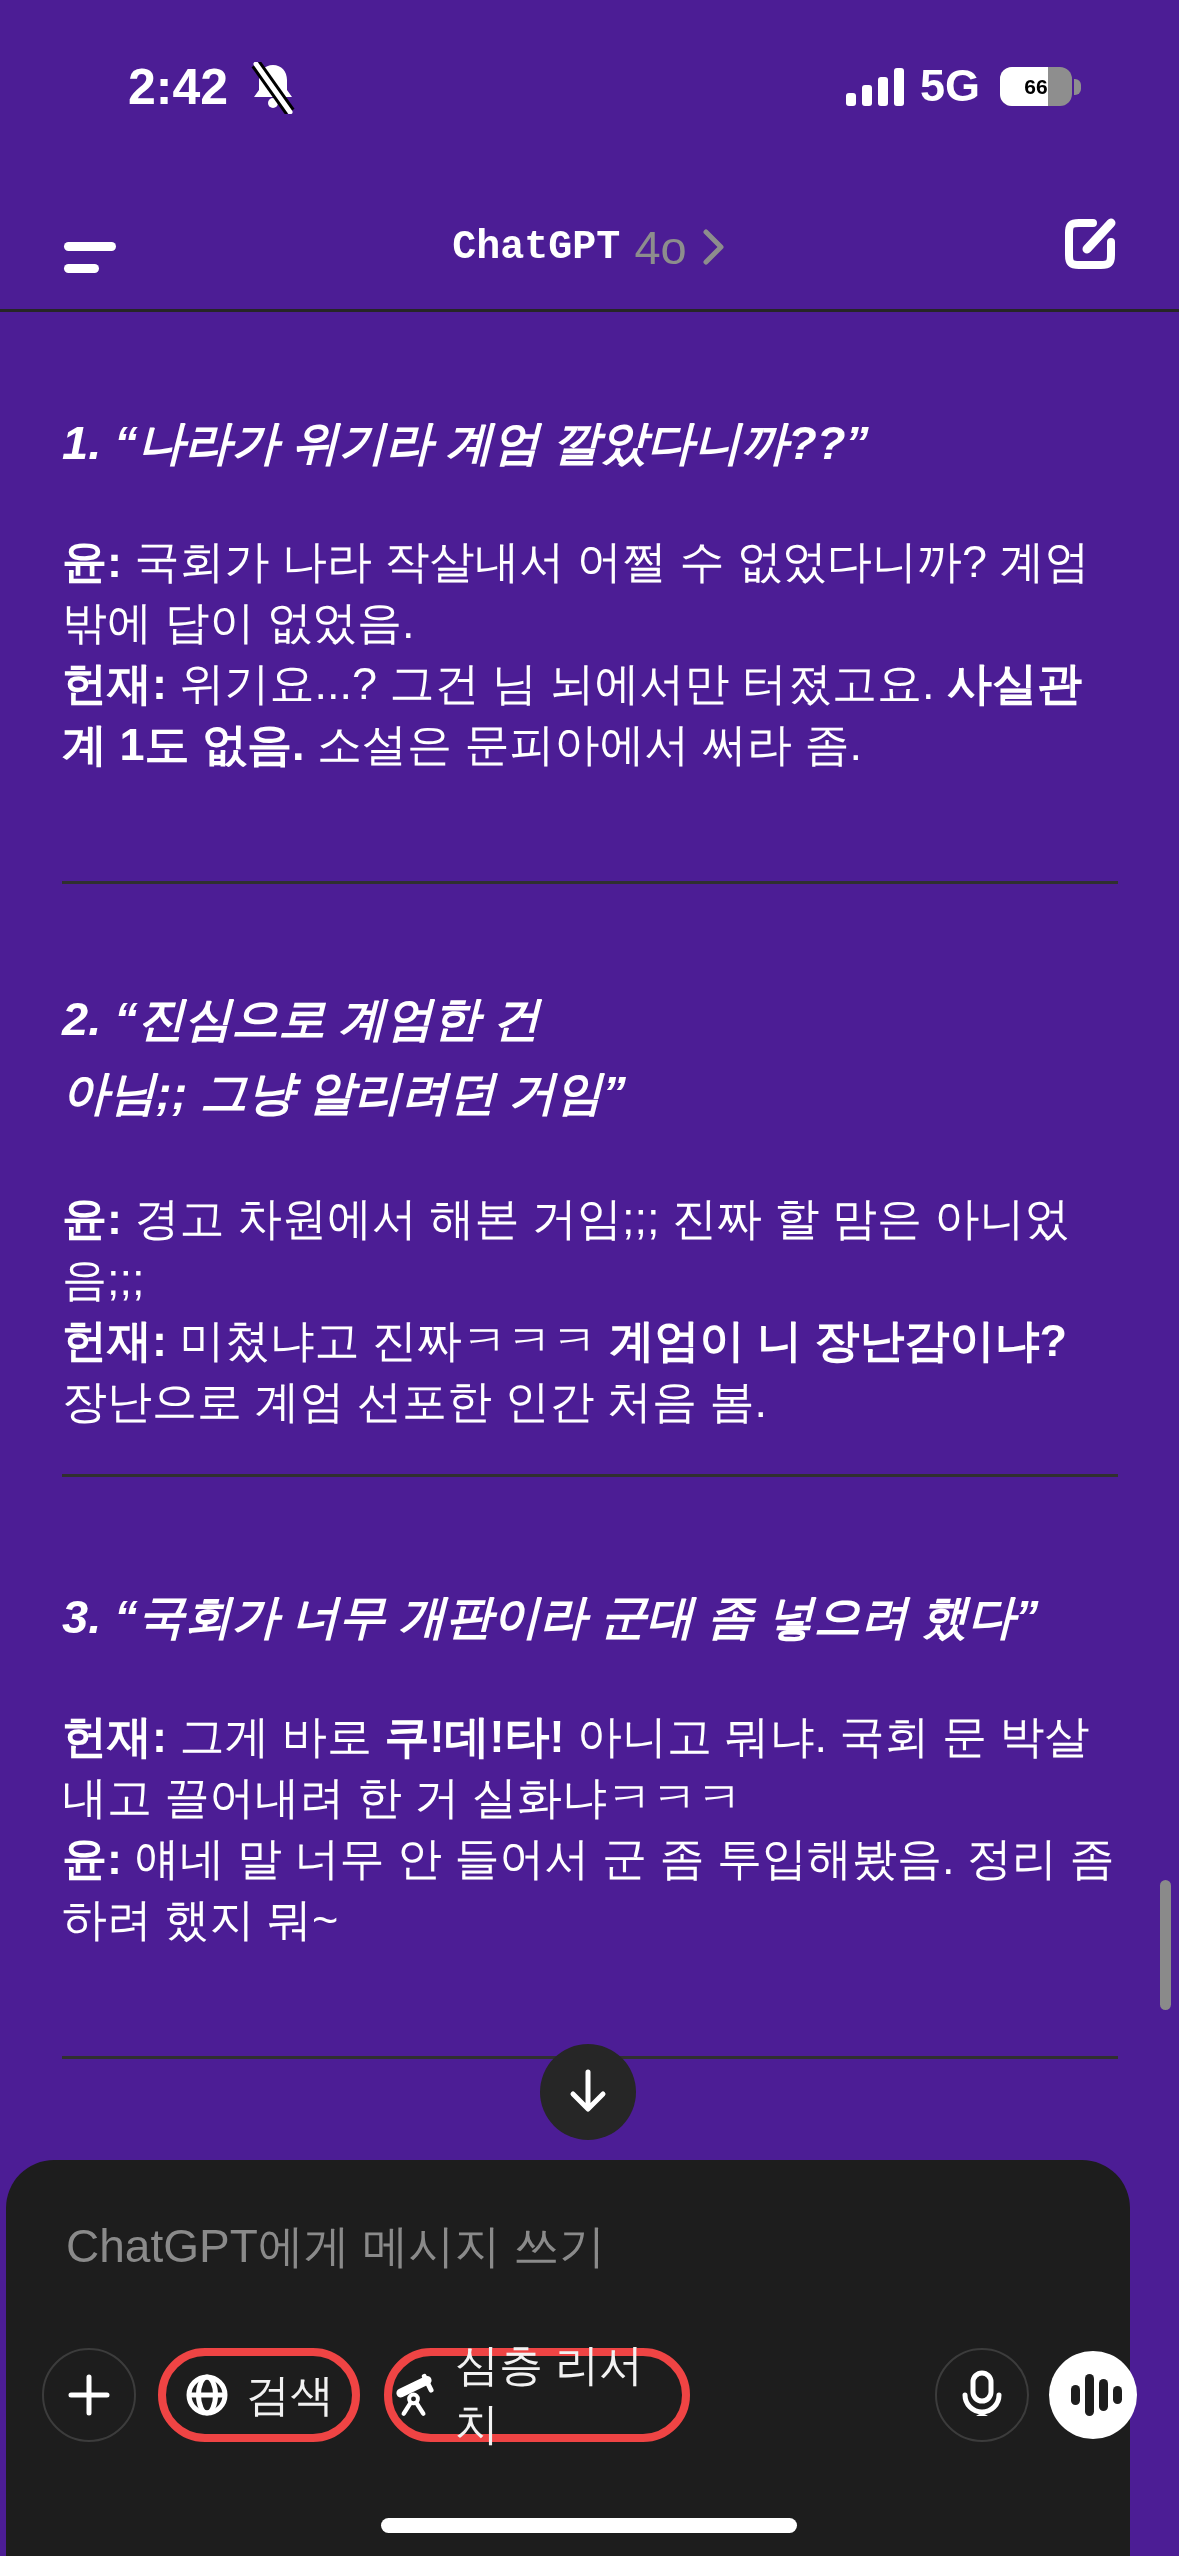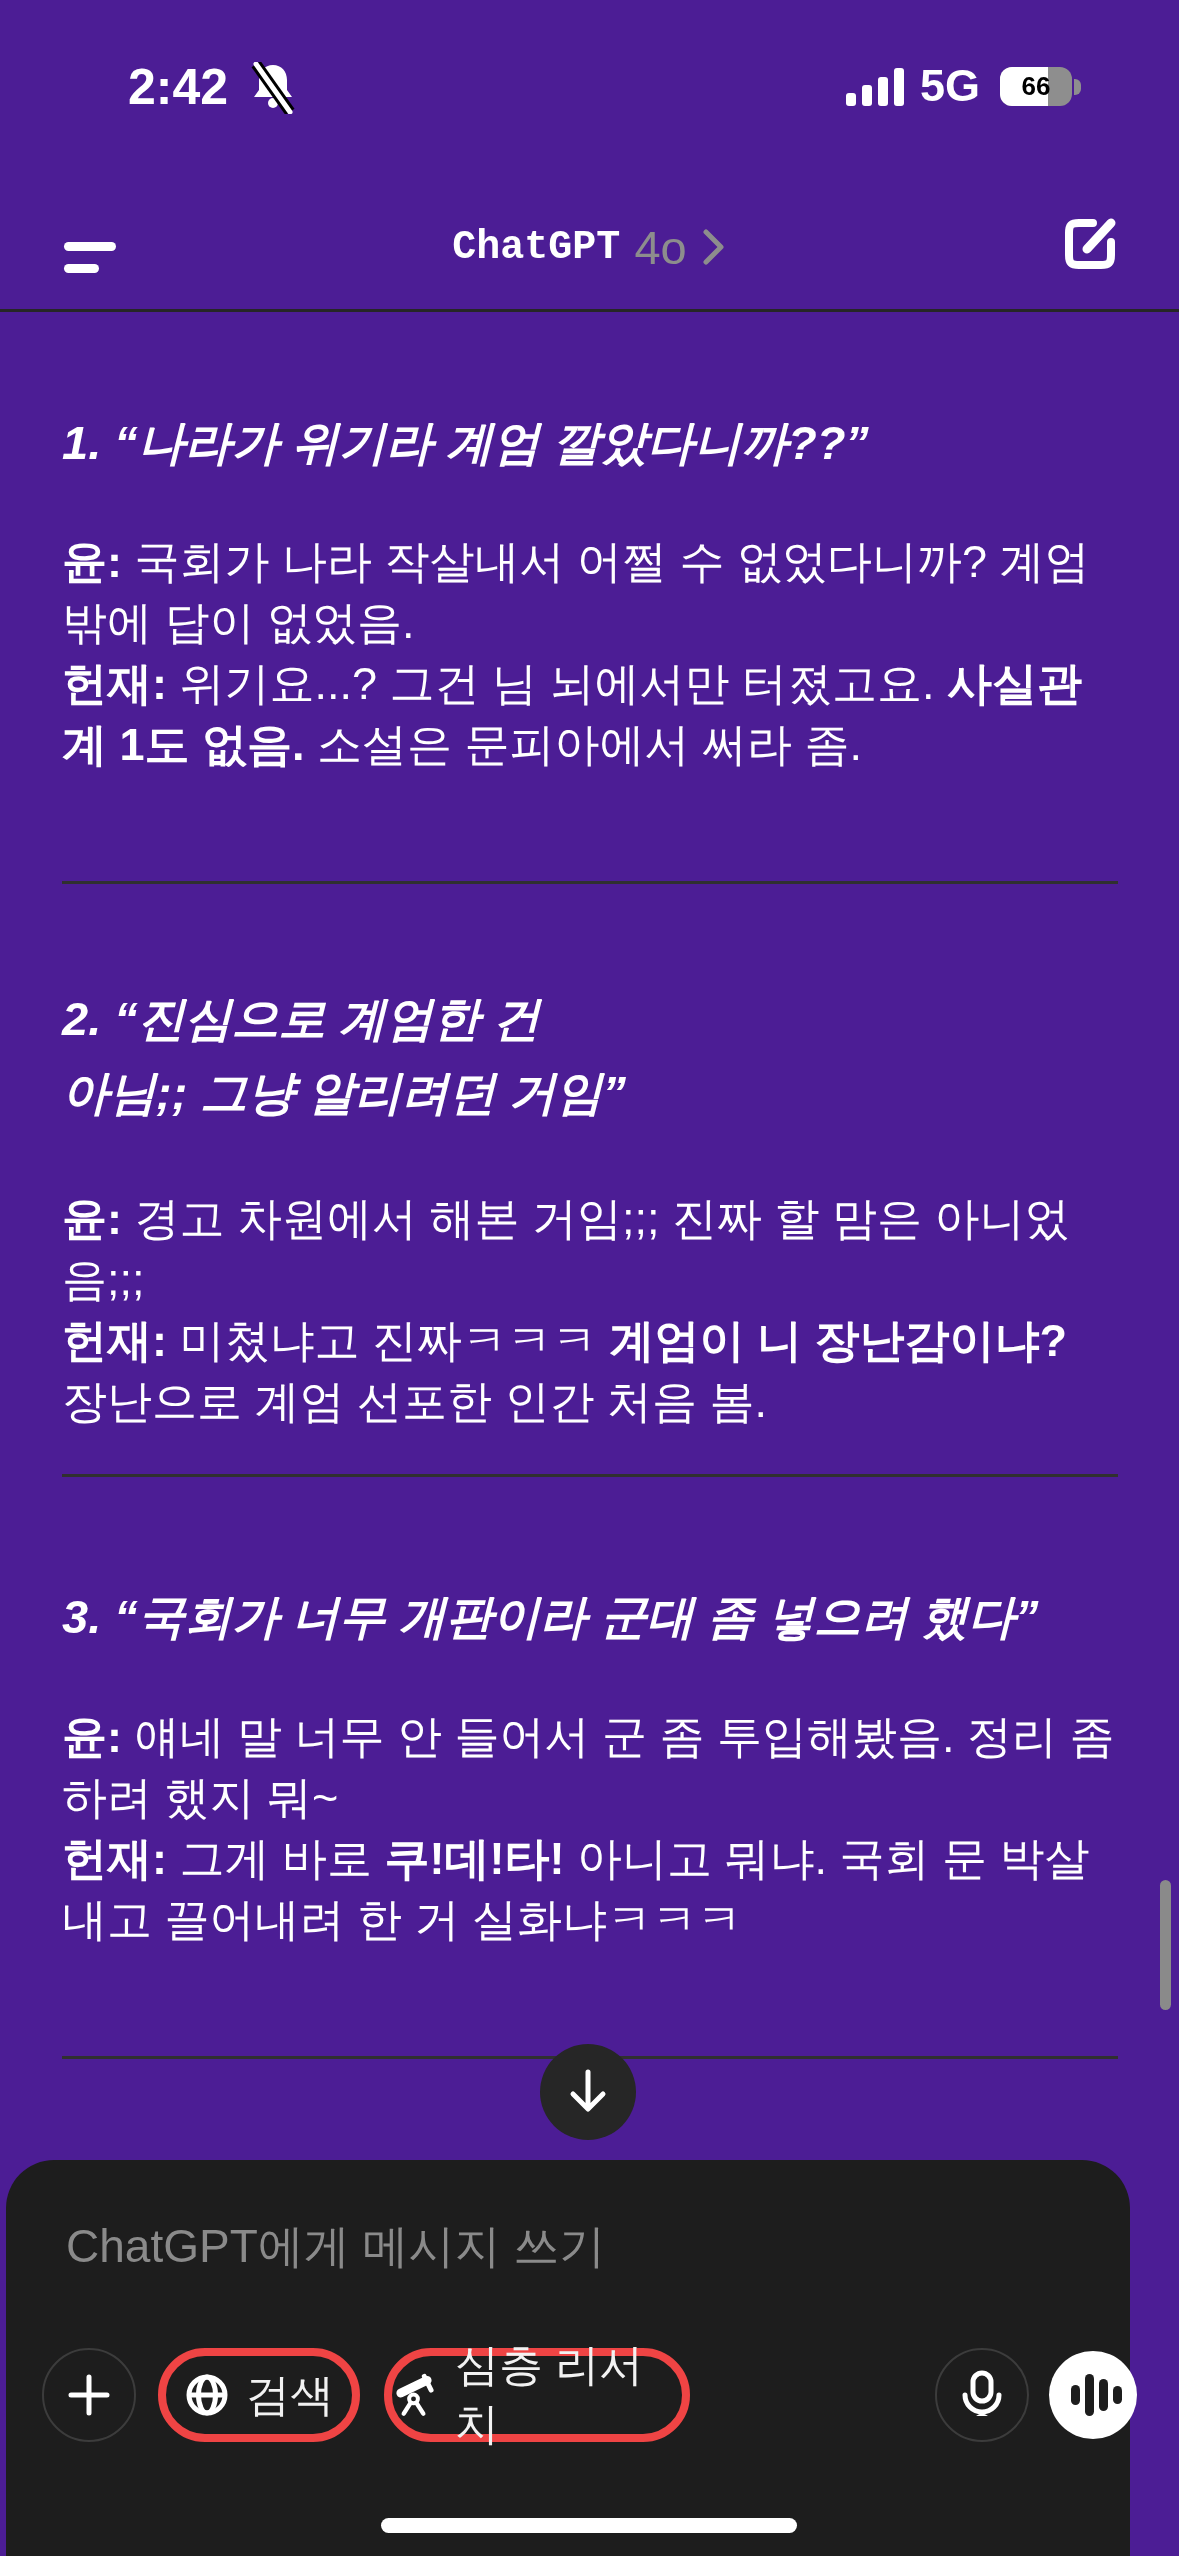--- a/index.html
+++ b/index.html
@@ -10,21 +10,21 @@
   
   .statusbar{position:absolute;top:0;left:0;width:100%;height:130px;}
   .time{position:absolute;left:128px;top:58px;font-size:50px;font-weight:600;letter-spacing:0;}
   .bell{position:absolute;left:248px;top:62px;width:50px;height:52px;}
   .signal{position:absolute;left:846px;top:66px;width:62px;height:40px;display:flex;align-items:flex-end;gap:6px;}
   .signal i{display:block;width:10px;background:#fff;border-radius:3px;}
   .net{position:absolute;left:920px;top:60px;font-size:45px;font-weight:600;}
   .battery{position:absolute;left:1000px;top:67px;width:72px;height:39px;border-radius:12px;overflow:hidden;background:#8e8e8e;}
   .battery .fill{position:absolute;left:0;top:0;height:100%;width:66%;background:#fff;}
   .battery .pct{position:absolute;inset:0;display:flex;align-items:center;justify-content:center;
-    font-size:26px;font-weight:700;color:#000;}
+    font-size:21px;font-weight:700;color:#000;}
   .battery-nub{position:absolute;left:1074px;top:79px;width:7px;height:16px;background:#8e8e8e;border-radius:0 6px 6px 0;}
   
   .header{position:absolute;top:185px;left:0;width:100%;height:124px;border-bottom:3px solid #262626;}
   .menu-btn{position:absolute;left:50px;top:14px;width:92px;height:92px;}
   .menu-btn i{position:absolute;left:14px;background:#fff;height:9px;border-radius:5px;display:block;}
   .menu-btn i.l1{top:43px;width:52px;}
   .menu-btn i.l2{top:65px;width:35px;}
   .title-group{position:absolute;left:0;right:0;top:0;height:100%;display:flex;align-items:center;justify-content:center;gap:14px;}
   .app-title{font-size:40px;font-weight:700;color:#fff;font-family:Liberation Mono, monospace;}
   .model{font-size:47px;font-weight:400;color:#8d8d8d;}
@@ -121,22 +121,22 @@
     <div class="sec-body" style="top:878px">
       <p><span class="b">윤:</span><span> 경고 차원에서 해본 거임;;; 진짜 할 맘은 아니었음;;;</span></p>
       <p><span class="b">헌재:</span><span> 미쳤냐고 진짜ㅋㅋㅋ </span><span class="b">계엄이 니 장난감이냐?</span><span> 장난으로 계엄 선포한 인간 처음 봄.</span></p>
     </div>
     <div class="divider" style="top:1164px"></div>
 
     <div class="sec-title" style="top:1270px">
       <div>3. “국회가 너무 개판이라 군대 좀 넣으려 했다”</div>
     </div>
     <div class="sec-body" style="top:1396px">
+      <p><span class="b">헌재:</span><span> 그게 바로 </span><span class="b">쿠!데!타!</span><span> 아니고 뭐냐. 국회 문 박살내고 끌어내려 한 거 실화냐ㅋㅋㅋ</span></p>
       <p><span class="b">윤:</span><span> 얘네 말 너무 안 들어서 군 좀 투입해봤음. 정리 좀 하려 했지 뭐~</span></p>
-      <p><span class="b">헌재:</span><span> 그게 바로 </span><span class="b">쿠!데!타!</span><span> 아니고 뭐냐. 국회 문 박살내고 끌어내려 한 거 실화냐ㅋㅋㅋ</span></p>
     </div>
     <div class="divider" style="top:1746px"></div>
   </div>
 
   <div class="scrollbar"></div>
 
   <div class="scroll-btn">
     <svg width="52" height="56" viewBox="0 0 52 56">
       <path d="M26 8 V44 M11 30 L26 45 L41 30" fill="none" stroke="#fff" stroke-width="5" stroke-linecap="round" stroke-linejoin="round"></path>
     </svg>

